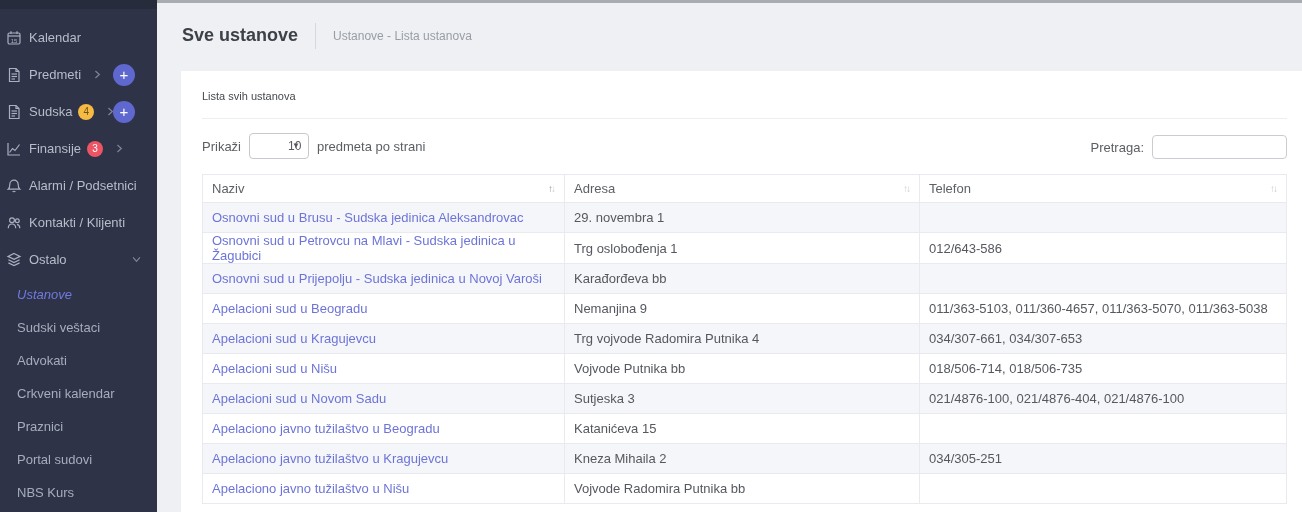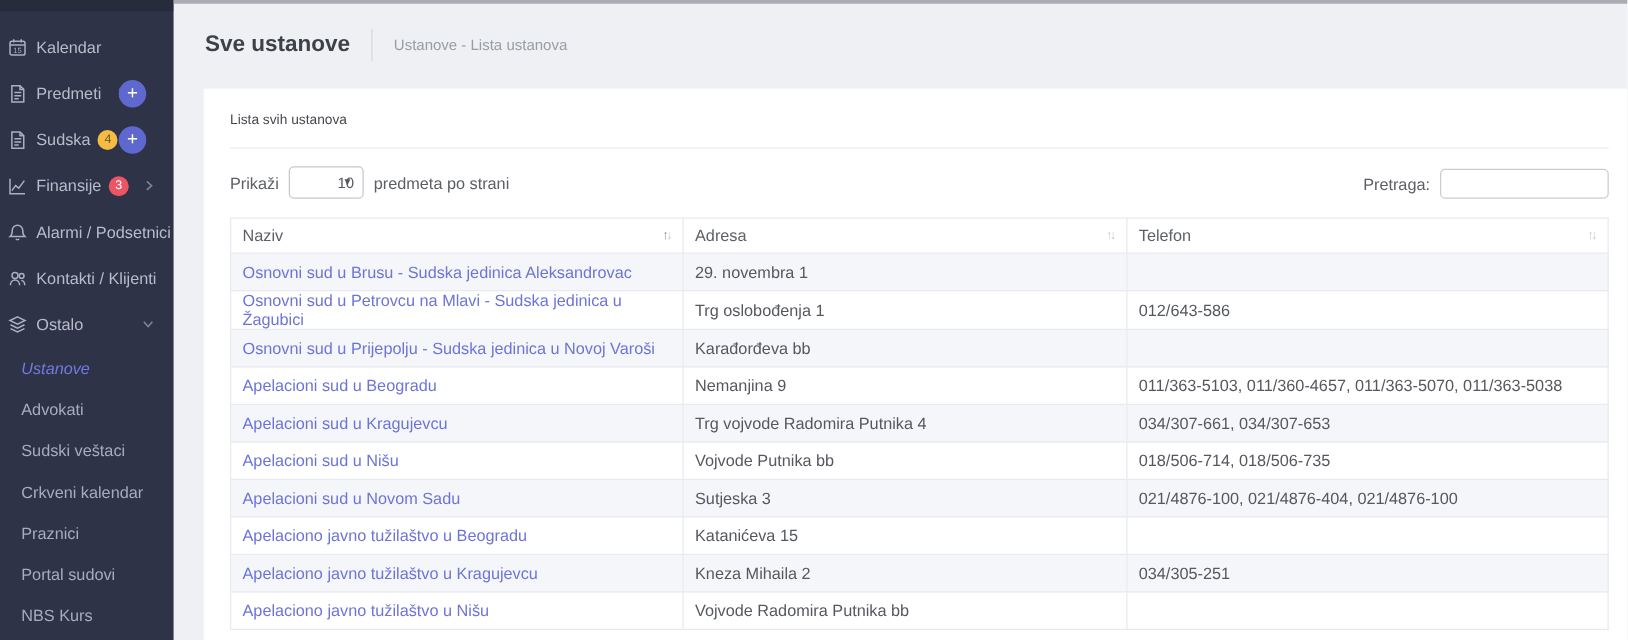--- a/index.html
+++ b/index.html
@@ -1,21 +1,21 @@
 <!DOCTYPE html>
 <html><head>
 <meta charset="utf-8">
 <style>
   * { box-sizing: border-box; margin: 0; padding: 0; }
   html, body { width: 1302px; height: 512px; overflow: hidden; }
   body { font-family: "Liberation Sans", sans-serif; background: #eef0f3; }
   .app { display: flex; width: 1302px; height: 512px; }
 
   
-  .sidebar { width: 139px; flex-shrink: 0; background: #2e3347; overflow: hidden; }
+  .sidebar { width: 157px; flex-shrink: 0; background: #2e3347; overflow: hidden; }
   .sidebar-topband { height: 9px; background: #272c3c; }
   .nav { padding-top: 10px; }
   .nav-item { height: 37px; display: flex; align-items: center; padding-left: 6px;
               color: #b7bdc9; font-size: 13px; position: relative; cursor: pointer; }
   .nav-item .icn { width: 16px; height: 16px; margin-right: 7px; flex-shrink: 0; display: inline-flex; }
   .nav-item svg { width: 16px; height: 16px; stroke: #a9b0bf; fill: none; stroke-width: 1.2; }
   .nav-item svg text { stroke: none; fill: #a9b0bf; }
   .badge { display: inline-flex; align-items: center; justify-content: center;
            min-width: 16px; height: 16px; border-radius: 50%; font-size: 10px; margin-left: 6px; }
   .chev { margin-left: 13px; color: #7d8494; font-size: 11px; display: inline-flex; }
@@ -169,22 +169,22 @@
           <span>Ostalo</span>
           <span class="chev down">
             <svg viewBox="0 0 10 7" style="width:9px;height:7px">
               <path d="M1.2 1.2 L5 5.5 L8.8 1.2"></path>
             </svg>
           </span>
         </div>
       </div>
     <div id="nav-sub">
         <div class="sub-item active">Ustanove</div>
+        <div class="sub-item">Sudski veštaci</div>
         <div class="sub-item">Advokati</div>
-        <div class="sub-item">Sudski veštaci</div>
         <div class="sub-item">Crkveni kalendar</div>
         <div class="sub-item">Praznici</div>
         <div class="sub-item">Portal sudovi</div>
         <div class="sub-item">NBS Kurs</div>
       </div>
   </div>
 
   <div class="main">
     <div class="page-header">
       <span class="page-title">Sve ustanove</span>

